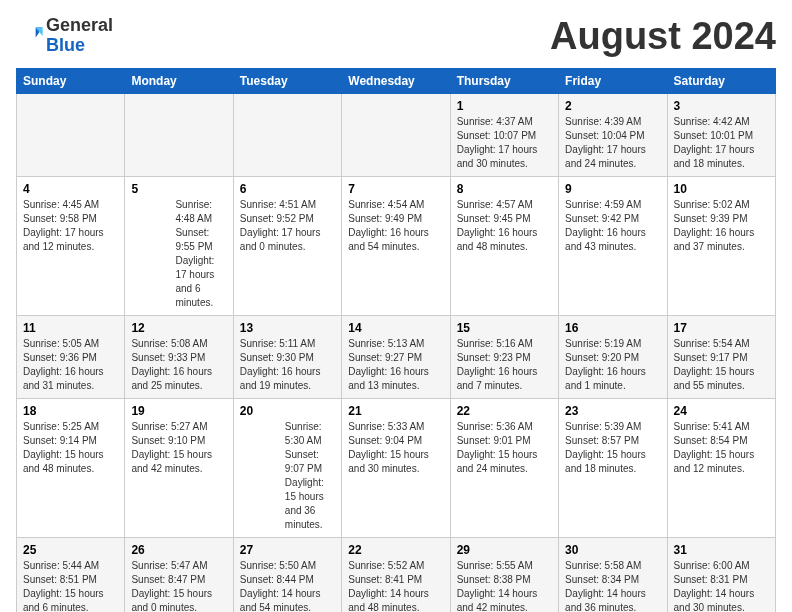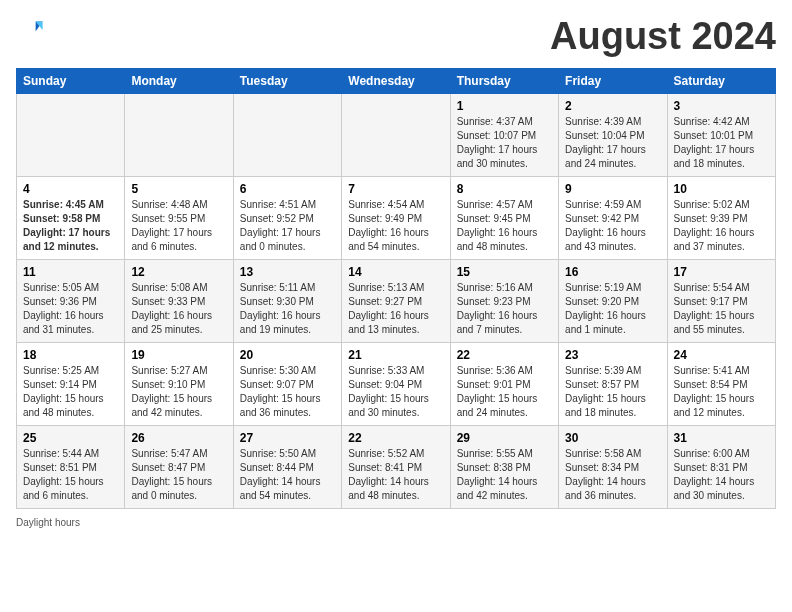--- a/index.html
+++ b/index.html
@@ -94,20 +94,24 @@
   </style>
 </head>
 <body>
 
 <div class="header">
   <div class="logo">
     <svg class="logo-icon" viewBox="0 0 40 40">
       <polygon points="28,8 38,8 28,22" fill="#1565c0"></polygon>
       <polygon points="28,8 38,20 38,8" fill="#4fc3f7"></polygon>
     </svg>
+    <div class="logo-text">
+      <div class="logo-general">General</div>
+      <div class="logo-blue">Blue</div>
+    </div>
   </div>
   <div class="title-block">
     <div class="month-year">August 2024</div>
   </div>
 </div>
 
 <table>
   <thead>
     <tr>
     <th>Sunday</th>
@@ -143,28 +147,28 @@
           <span class="day-num">3</span>
           <div class="day-info" style="white-space: pre-line;">Sunrise: 4:42 AM
 Sunset: 10:01 PM
 Daylight: 17 hours
 and 18 minutes.</div>
         </td>
       </tr>
       <tr>
         <td>
           <span class="day-num">4</span>
-          <div class="day-info" style="white-space: pre-line; font-weight: bold;">Sunrise: 4:45 AM
+          <div class="day-info" style="white-space: pre-line;">Sunrise: 4:45 AM
 Sunset: 9:58 PM
 Daylight: 17 hours
 and 12 minutes.</div>
         </td>
         <td>
           <span class="day-num">5</span>
-          <div class="day-info" style="white-space: pre-line;">Sunrise: 4:48 AM
+          <div class="day-info" style="white-space: pre-line; margin-left: 44px;">Sunrise: 4:48 AM
 Sunset: 9:55 PM
 Daylight: 17 hours
 and 6 minutes.</div>
         </td>
         <td>
           <span class="day-num">6</span>
           <div class="day-info" style="white-space: pre-line;">Sunrise: 4:51 AM
 Sunset: 9:52 PM
 Daylight: 17 hours
 and 0 minutes.</div>
@@ -259,21 +263,21 @@
         </td>
         <td>
           <span class="day-num">19</span>
           <div class="day-info" style="white-space: pre-line;">Sunrise: 5:27 AM
 Sunset: 9:10 PM
 Daylight: 15 hours
 and 42 minutes.</div>
         </td>
         <td>
           <span class="day-num">20</span>
-          <div class="day-info" style="white-space: pre-line;">Sunrise: 5:30 AM
+          <div class="day-info" style="white-space: pre-line; margin-left: 45px;">Sunrise: 5:30 AM
 Sunset: 9:07 PM
 Daylight: 15 hours
 and 36 minutes.</div>
         </td>
         <td>
           <span class="day-num">21</span>
           <div class="day-info" style="white-space: pre-line;">Sunrise: 5:33 AM
 Sunset: 9:04 PM
 Daylight: 15 hours
 and 30 minutes.</div>

